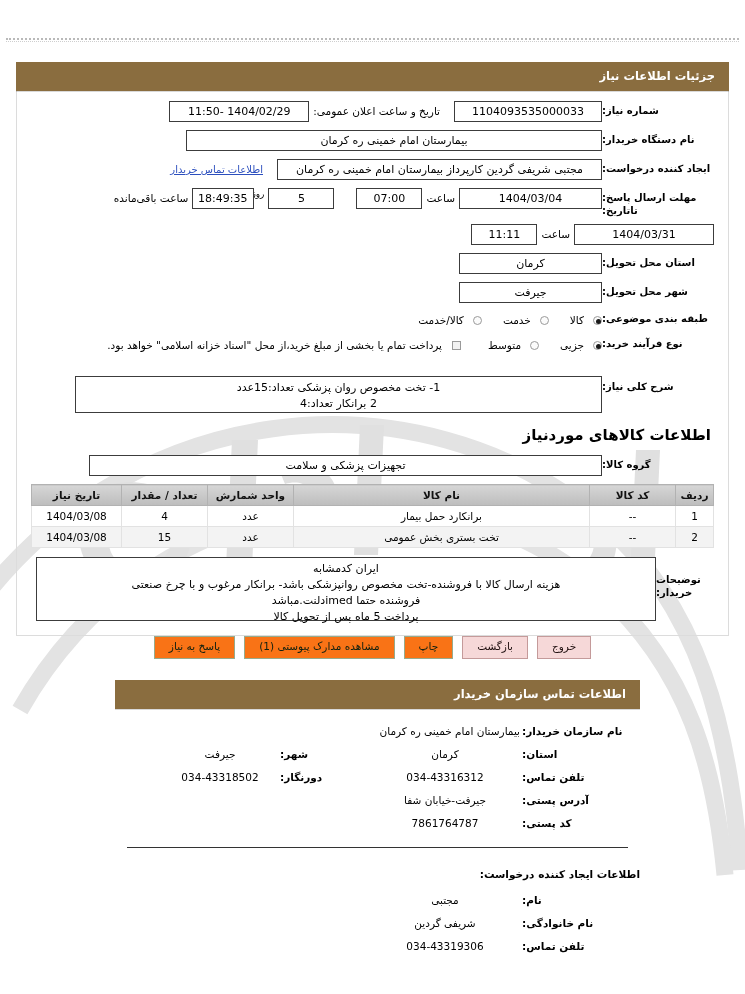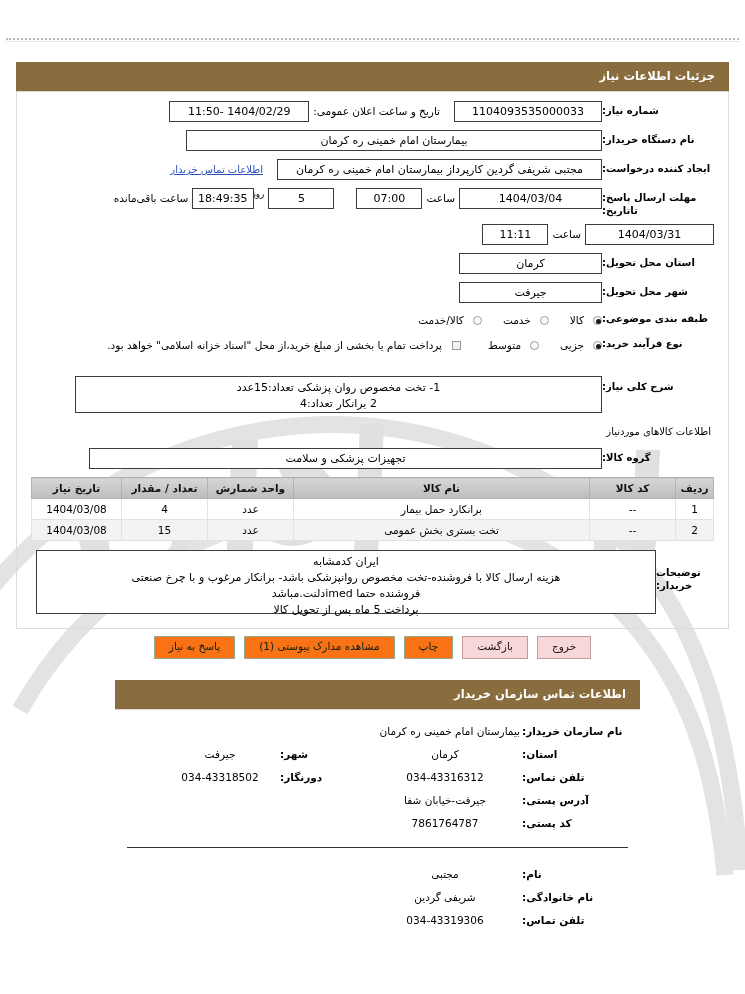--- a/index.html
+++ b/index.html
@@ -144,22 +144,22 @@
     border: 1px solid #3c3c3c;
     background: #fff;
     text-align: right;
     font-size: 11px;
     padding: 3px 7px 4px 7px;
     line-height: 1.45;
     white-space: pre-line;
   }
 
   .section-title {
-    font-weight: normal;
-    font-size: 10px;
+    font-weight: bold;
+    font-size: 15px;
     text-align: center;
     margin: 13px 0 11px 0;
     position: relative;
     z-index: 4;
   }
 
   
   table.goods {
     width: 100%;
     border-collapse: collapse;
@@ -293,21 +293,21 @@
       <div class="fbox" style="width:143px; text-align:center;">1404/03/04</div>
       <div class="inline-lbl">ساعت</div>
       <div class="fbox" style="width:66px; text-align:center;">07:00</div>
       <div class="fbox" style="width:66px; text-align:center; margin-right:22px;">5</div>
       <div class="inline-lbl" style="font-size:9px; line-height:1; padding-top:2px; width:14px; text-align:center;">روز</div>
       <div class="fbox" style="width:62px; text-align:center;">18:49:35</div>
       <div class="inline-lbl">ساعت باقی‌مانده</div>
     </div>
 
     <div class="frow">
-      <div class="fbox" style="width:129px; text-align:center;">1404/03/31</div>
+      <div class="fbox" style="width:140px; text-align:center;">1404/03/31</div>
       <div class="inline-lbl">ساعت</div>
       <div class="fbox" style="width:66px; text-align:center;">11:11</div>
     </div>
 
     <div class="frow">
       <div class="flabel">استان محل تحویل:</div>
       <div class="fbox" style="width:143px; text-align:center;">کرمان</div>
     </div>
 
     <div class="frow">
@@ -430,20 +430,21 @@
       <div class="cvalue">جیرفت-خیابان شفا</div>
     </div>
 
     <div class="crow">
       <div class="clabel">کد پستی:</div>
       <div class="cvalue">7861764787</div>
     </div>
 
     <hr class="hr-thick">
 
+    <div class="sub-head">اطلاعات ایجاد کننده درخواست:</div>
 
     <div class="crow">
       <div class="clabel">نام:</div>
       <div class="cvalue">مجتبی</div>
     </div>
 
     <div class="crow">
       <div class="clabel">نام خانوادگی:</div>
       <div class="cvalue">شریفی گردین</div>
     </div>

